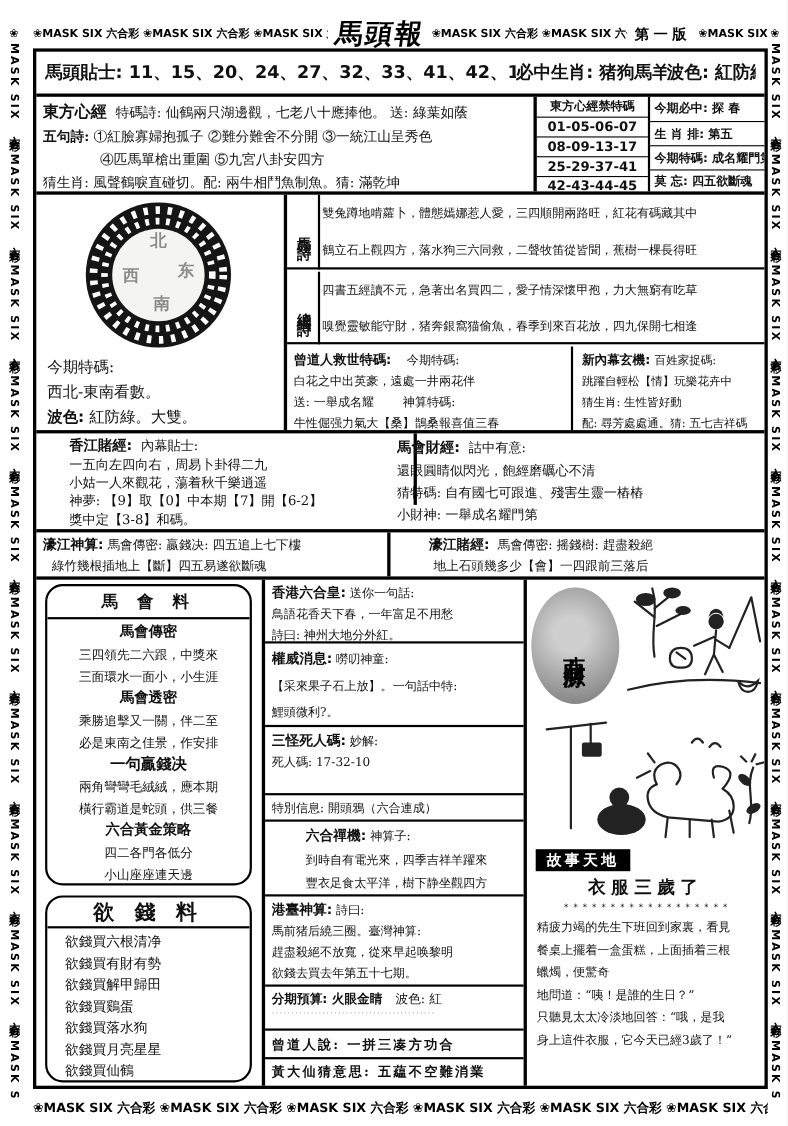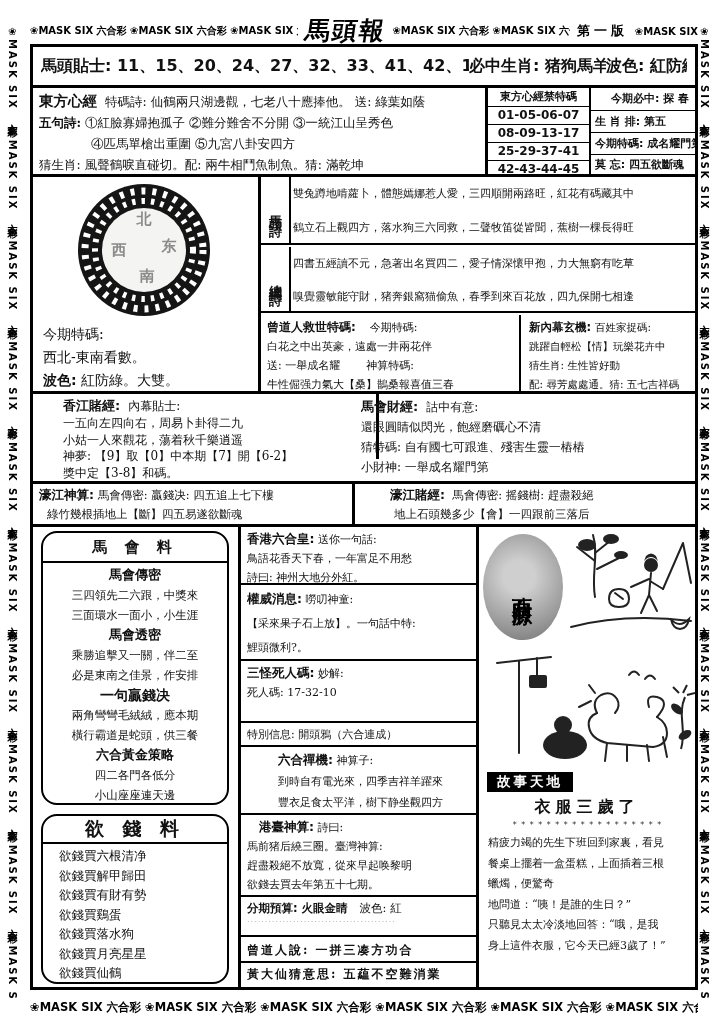--- a/index.html
+++ b/index.html
@@ -56,21 +56,21 @@
         <div class="rowline" style="line-height:21px;">猜生肖: 風聲鶴唳直碰切。配: 兩牛相鬥魚制魚。猜: 滿乾坤</div>
       </div>
       <div class="abs" style="left:452px;top:0;width:104px;height:86px;border-left:3px solid #000;">
         <div class="ln center" style="height:18px;line-height:18px;font-size:11px;font-weight:bold;border-bottom:1.5px solid #000;">東方心經禁特碼</div>
         <div class="ln center h" style="height:17px;line-height:17px;font-size:12px;border-bottom:1px solid #000;">01-05-06-07</div>
         <div class="ln center h" style="height:17px;line-height:17px;font-size:12px;border-bottom:1px solid #000;">08-09-13-17</div>
         <div class="ln center h" style="height:17px;line-height:17px;font-size:12px;border-bottom:1px solid #000;">25-29-37-41</div>
         <div class="ln center h" style="height:16px;line-height:16px;font-size:12px;">42-43-44-45</div>
       </div>
       <div class="abs" style="left:556px;top:0;width:106px;height:86px;border-left:2px solid #000;">
-        <div class="ln h" style="height:22px;line-height:22px;font-size:11px;border-bottom:1.5px solid #000;padding-left:20px;">今期必中: 探 春</div>
+        <div class="ln h" style="height:22px;line-height:22px;font-size:11px;border-bottom:1.5px solid #000;padding-left:4px;">今期必中: 探 春</div>
         <div class="ln h" style="height:21px;line-height:21px;font-size:11px;border-bottom:1.5px solid #000;padding-left:4px;">生 肖 排: 第五</div>
         <div class="ln h" style="height:21px;line-height:21px;font-size:11px;border-bottom:1.5px solid #000;padding-left:4px;">今期特碼: 成名耀門第</div>
         <div class="ln h" style="height:20px;line-height:20px;font-size:11px;padding-left:4px;">莫 忘: 四五欲斷魂</div>
       </div>
     </div>
 
     <div class="abs" style="left:0;top:130px;width:662px;height:217px;border-bottom:3px solid #000;">
       <div class="abs" style="left:0;top:0;width:228px;height:214px;border-right:3px solid #000;">
         <svg class="abs" style="left:40px;top:2px;" width="142" height="142" viewBox="0 0 142 142">
           <circle cx="71" cy="71" r="66" fill="#151515"></circle>
@@ -162,22 +162,22 @@
             <div class="ln">橫行霸道是蛇頭，供三餐</div>
             <div class="h ln" style="font-size:13px;">六合黃金策略</div>
             <div class="ln">四二各門各低分</div>
             <div class="ln">小山座座連天邊</div>
           </div>
         </div>
         <div class="abs boxed" style="left:8px;top:287px;width:188px;height:170px;">
           <div class="btitle h" style="height:26px;font-size:19px;">欲 錢 料</div>
           <div style="font-size:12.5px;line-height:19.5px;padding:2px 0 0 16px;">
             <div class="ln">欲錢買六根清净</div>
+            <div class="ln">欲錢買有財有勢</div>
             <div class="ln">欲錢買解甲歸田</div>
-            <div class="ln">欲錢買有財有勢</div>
             <div class="ln">欲錢買鷄蛋</div>
             <div class="ln">欲錢買落水狗</div>
             <div class="ln">欲錢買月亮星星</div>
             <div class="ln">欲錢買仙鶴</div>
           </div>
         </div>
       </div>
 
       <div class="abs" style="left:208px;top:0;width:238px;height:460px;border-right:3px solid #000;">
         <div class="sec" style="height:58px;font-size:11px;">
@@ -194,21 +194,21 @@
           <div class="ln" style="line-height:19px;"><b class="h" style="font-size:12.5px;">三怪死人碼:</b> <span>妙解:</span></div>
           <div class="ln" style="line-height:19px;">死人碼: 17-32-10</div>
         </div>
         <div class="sec ln" style="height:24px;font-size:11px;line-height:20px;">特別信息: 開頭鴉（六合連成）</div>
         <div class="sec" style="height:68px;font-size:11px;padding-left:37px;">
           <div class="ln" style="line-height:21px;"><b class="h" style="font-size:12.5px;">六合禪機:</b> <span>神算子:</span></div>
           <div class="ln" style="line-height:21px;">到時自有電光來，四季吉祥羊躍來</div>
           <div class="ln" style="line-height:21px;">豐衣足食太平洋，樹下静坐觀四方</div>
         </div>
         <div class="sec" style="height:82px;font-size:11px;">
-          <div class="ln" style="line-height:19px;margin-left:12px;"><b class="h" style="font-size:12.5px;">港臺神算:</b> <span>詩曰:</span></div>
+          <div class="ln" style="line-height:19px;"><b class="h" style="font-size:12.5px;">港臺神算:</b> <span>詩曰:</span></div>
           <div class="ln" style="line-height:19px;">馬前猪后繞三圈。臺灣神算:</div>
           <div class="ln" style="line-height:19px;">趕盡殺絕不放寬，從來早起唤黎明</div>
           <div class="ln" style="line-height:19px;">欲錢去買去年第五十七期。</div>
         </div>
         <div class="sec" style="height:40px;font-size:11.5px;">
           <div class="ln" style="line-height:18px;"><b class="h">分期預算: 火眼金睛</b><span style="margin-left:12px;">波色: 紅</span></div>
           <div class="ln" style="font-size:8px;color:#999;letter-spacing:1px;">··········································</div>
         </div>
         <div class="sec ln" style="height:26px;line-height:22px;font-size:12px;font-weight:bold;letter-spacing:2px;">曾道人說: 一拼三凑方功合</div>
         <div class="ln" style="height:24px;line-height:22px;font-size:12px;font-weight:bold;letter-spacing:2px;padding:0 6px;">黃大仙猜意思: 五藴不空難消業</div>

